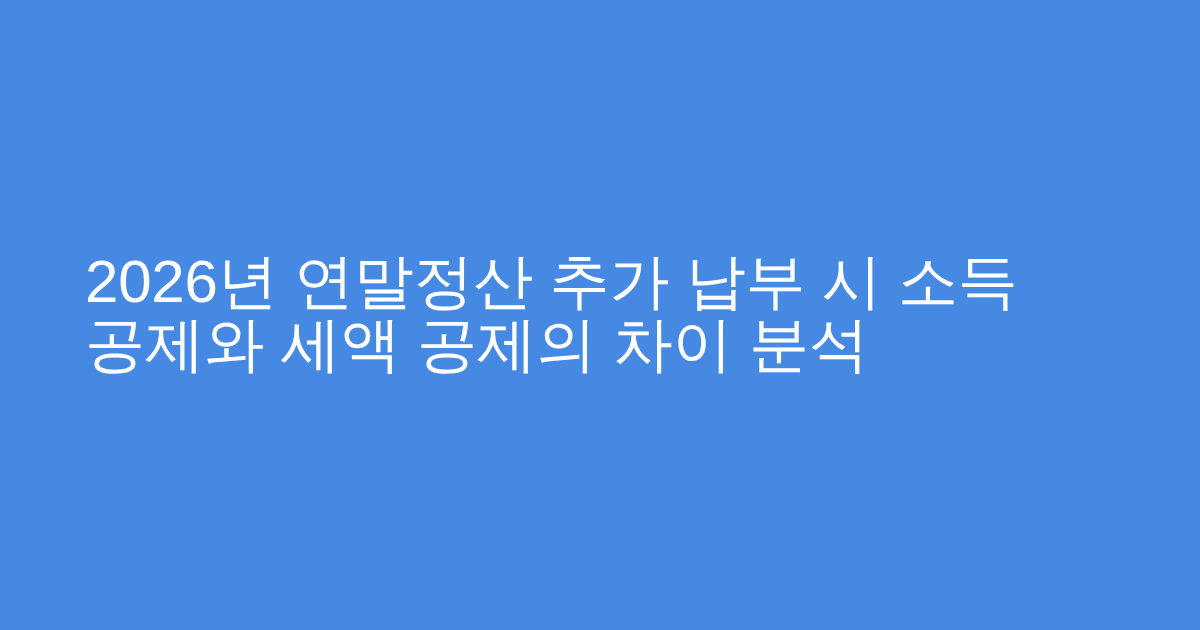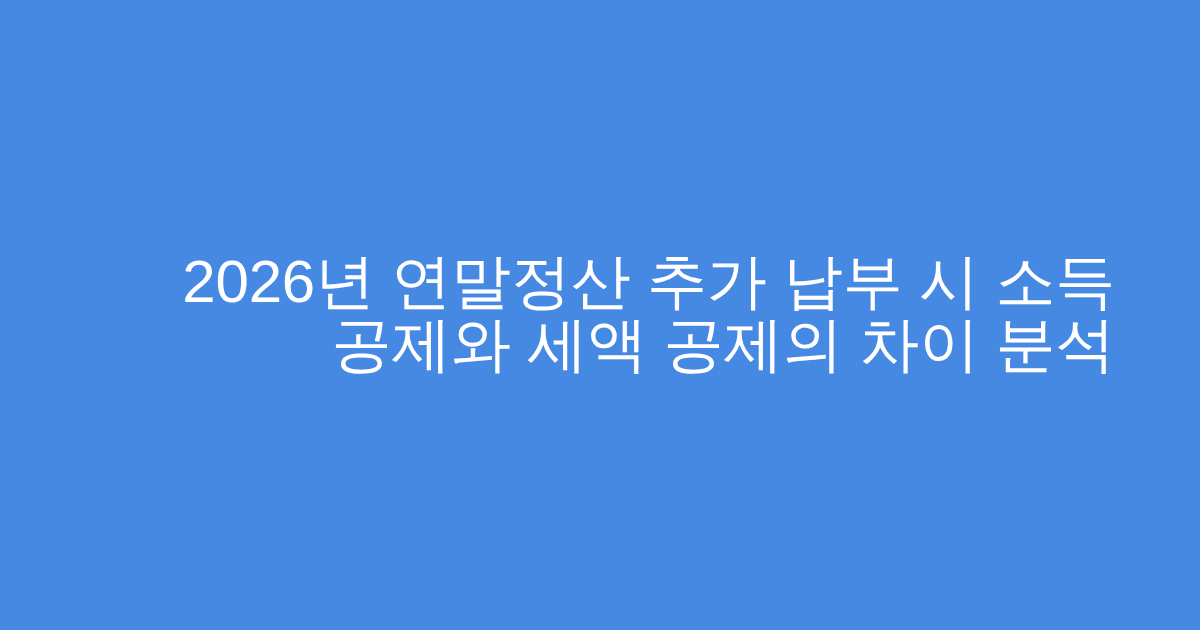--- a/index.html
+++ b/index.html
@@ -41,21 +41,21 @@
 
   .og-title {
     margin: 0;
     padding: 0;
     color: #ffffff;
     font-family: "Liberation Sans", "DejaVu Sans", sans-serif;
     font-size: 60px;
     font-weight: 400;
     line-height: 63px;
     letter-spacing: -0.2px;
-    text-align: right;
+    text-align: left;
     word-break: keep-all;
     white-space: pre-wrap;
     -webkit-font-smoothing: antialiased;
   }
 </style>
 </head>
 <body>
 
 <div class="og-card" style="background-color: rgb(70, 137, 227);">
 

